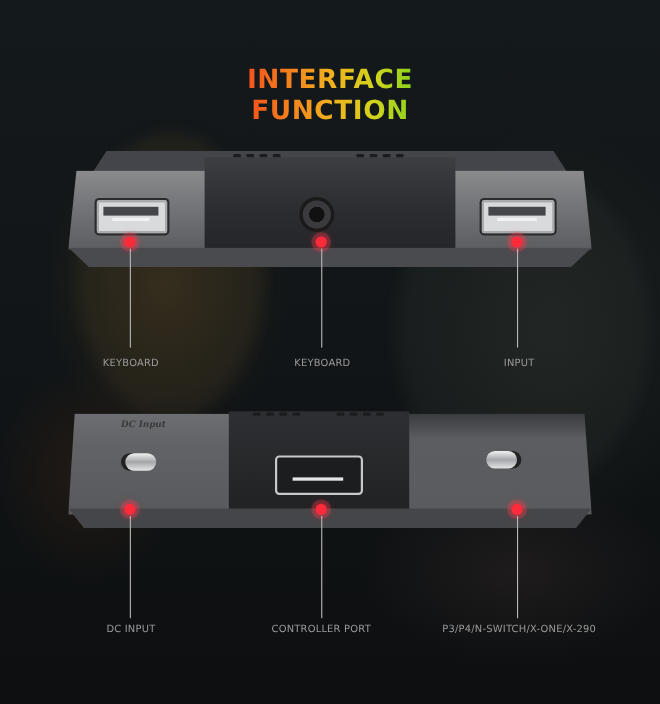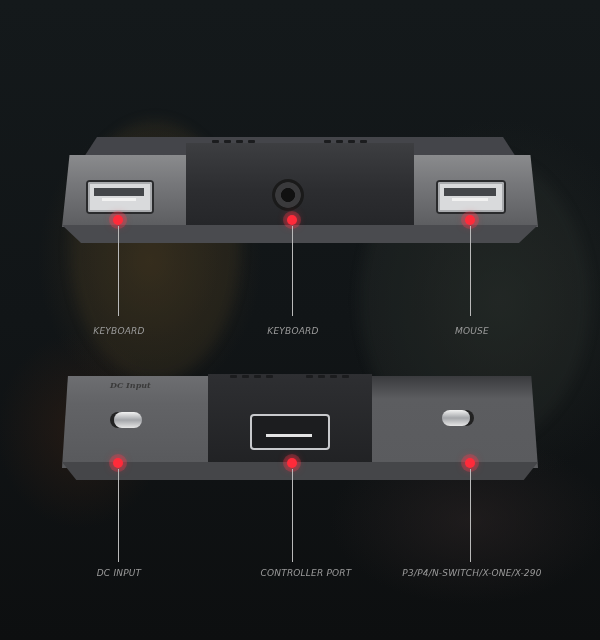--- a/index.html
+++ b/index.html
@@ -22,30 +22,31 @@
   .top-bevel{position:absolute;background:#3a3b3e;}
   .bottom-bevel{position:absolute;background:#3f4043;}
   .vent{position:absolute;height:3px;width:7px;background:#1b1c1e;border-radius:1px;}
   .usb{position:absolute;background:#d9dadc;border-radius:2px;box-shadow:inset 0 0 0 2px #a9abae,0 0 0 2px #2a2b2d;}
   .usb .tongue{position:absolute;background:#44464a;}
   .usb .pins{position:absolute;background:#f1f1f1;}
   .jack{position:absolute;border-radius:50%;background:radial-gradient(circle,#111 0 30%,#3a3a3c 32% 55%,#1a1a1a 58% 75%,#555 78% 100%);}
   .typec{position:absolute;border-radius:8px;background:linear-gradient(180deg,#f2f2f2,#a4a6aa 50%,#e6e6e6);box-shadow:-4px 0 0 #222;}
   .dot{position:absolute;width:10px;height:10px;border-radius:50%;background:#ff2b3a;box-shadow:0 0 0 4px rgba(255,60,80,0.28),0 0 8px rgba(255,40,60,0.8);}
   .line{position:absolute;width:1px;background:#b9b9b9;}
-  .label{position:absolute;font-size:9px;color:#9a9a9a;letter-spacing:0.2px;white-space:nowrap;transform:translateX(-50%);font-style:italic;}
+  .label{position:absolute;font-size:9px;color:#9a9a9a;letter-spacing:0.2px;white-space:nowrap;transform:translateX(-50%);}
   .brand{position:absolute;font-family:"DejaVu Serif",serif;font-style:italic;font-weight:bold;font-size:8px;color:#3a3a3a;}
 </style>
 </head>
 <body>
 
 <div class="stage">
   <div class="silhouette" style="left:70px;top:120px;width:170px;height:260px;"></div>
   <div class="silhouette" style="left:360px;top:150px;width:230px;height:300px;background:rgba(60,70,60,0.15);"></div>
 
+  <div class="title">INTERFACE FUNCTION</div>
 
   <div class="device" style="left:62px;top:137px;width:476px;height:108px;">
     <div class="top-bevel" style="left:22px;top:0;width:432px;height:20px;clip-path:polygon(3% 0,97% 0,100% 100%,0 100%);background:#44454a;"></div>
     <div class="side-l" style="left:0;top:18px;width:125px;height:72px;clip-path:polygon(6% 0,100% 0,100% 100%,0 100%);"></div>
     <div class="side-r" style="left:350px;top:18px;width:126px;height:72px;clip-path:polygon(0 0,94% 0,100% 100%,0 100%);"></div>
     <div class="center" style="left:124px;top:6px;width:228px;height:94px;"></div>
     <div class="bottom-bevel" style="left:0;top:88px;width:476px;height:18px;clip-path:polygon(0 0,100% 0,96% 100%,4% 100%);background:#4a4b4f;"></div>
     <div class="vent" style="left:150px;top:3px;"></div>
       <div class="vent" style="left:162px;top:3px;"></div>
       <div class="vent" style="left:174px;top:3px;"></div>
@@ -67,21 +68,21 @@
   </div>
 
   <div class="dot" style="left:113px;top:215px;"></div>
   <div class="dot" style="left:287px;top:215px;"></div>
   <div class="dot" style="left:465px;top:215px;"></div>
   <div class="line" style="left:118px;top:226px;height:90px;"></div>
   <div class="line" style="left:292px;top:226px;height:90px;"></div>
   <div class="line" style="left:470px;top:226px;height:90px;"></div>
   <div class="label" style="left:119px;top:326px;">KEYBOARD</div>
   <div class="label" style="left:293px;top:326px;">KEYBOARD</div>
-  <div class="label" style="left:472px;top:326px;">MOUSE</div>
+  <div class="label" style="left:472px;top:326px;">INPUT</div>
 
   <div class="device" style="left:62px;top:370px;width:476px;height:112px;">
     <div class="side-l" style="left:0;top:6px;width:148px;height:92px;clip-path:polygon(4% 0,100% 0,100% 100%,0 100%);background:linear-gradient(180deg,#6d6e71 0%,#626366 30%,#58595c 100%);"></div>
     <div class="side-r" style="left:308px;top:6px;width:168px;height:92px;clip-path:polygon(0 0,96% 0,100% 100%,0 100%);background:linear-gradient(180deg,#3a3b3e 0%,#5c5d60 25%,#5a5b5e 100%);"></div>
     <div class="center" style="left:146px;top:4px;width:164px;height:104px;background:linear-gradient(180deg,#2e2f32,#1f2022);"></div>
     <div class="bottom-bevel" style="left:0;top:92px;width:476px;height:18px;clip-path:polygon(0 0,100% 0,97% 100%,3% 100%);background:#454649;"></div>
     <div class="vent" style="left:168px;top:5px;"></div>
       <div class="vent" style="left:180px;top:5px;"></div>
       <div class="vent" style="left:192px;top:5px;"></div>
       <div class="vent" style="left:204px;top:5px;"></div>
@@ -98,15 +99,15 @@
     <div class="typec" style="left:380px;top:40px;width:28px;height:16px;box-shadow:4px 0 0 #222;"></div>
   </div>
 
   <div class="dot" style="left:113px;top:458px;"></div>
   <div class="dot" style="left:287px;top:458px;"></div>
   <div class="dot" style="left:465px;top:458px;"></div>
   <div class="line" style="left:118px;top:469px;height:93px;"></div>
   <div class="line" style="left:292px;top:469px;height:93px;"></div>
   <div class="line" style="left:470px;top:469px;height:93px;"></div>
   <div class="label" style="left:119px;top:568px;">DC INPUT</div>
-  <div class="label" style="left:306px;top:568px;">CONTROLLER PORT</div>
+  <div class="label" style="left:292px;top:568px;">CONTROLLER PORT</div>
   <div class="label" style="left:472px;top:568px;">P3/P4/N-SWITCH/X-ONE/X-290</div>
 </div>
 
 </body></html>

